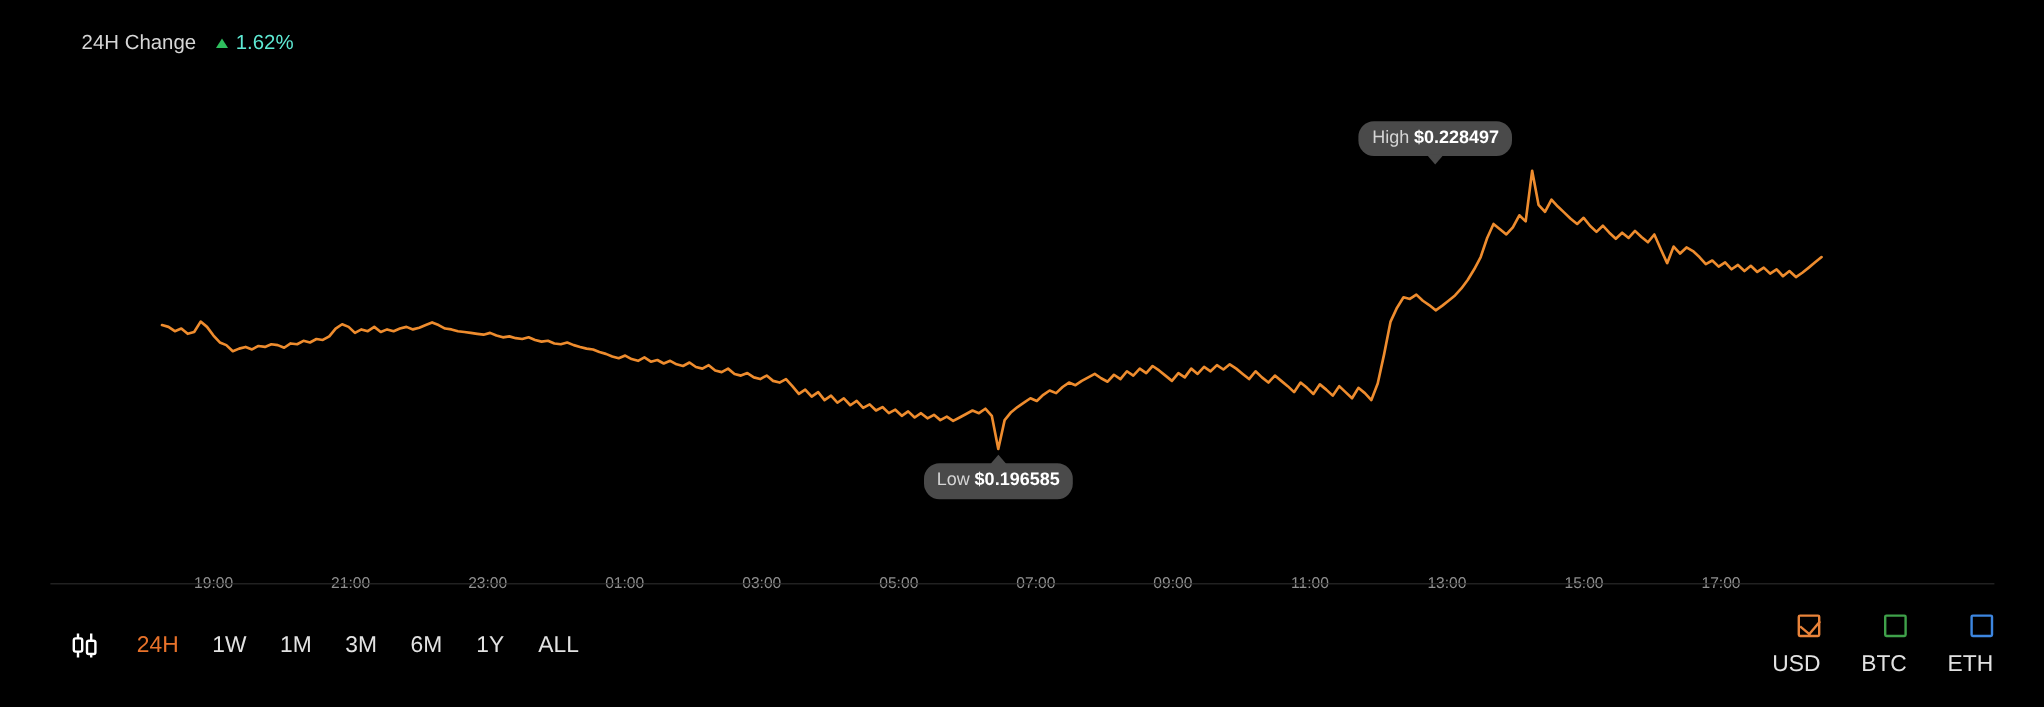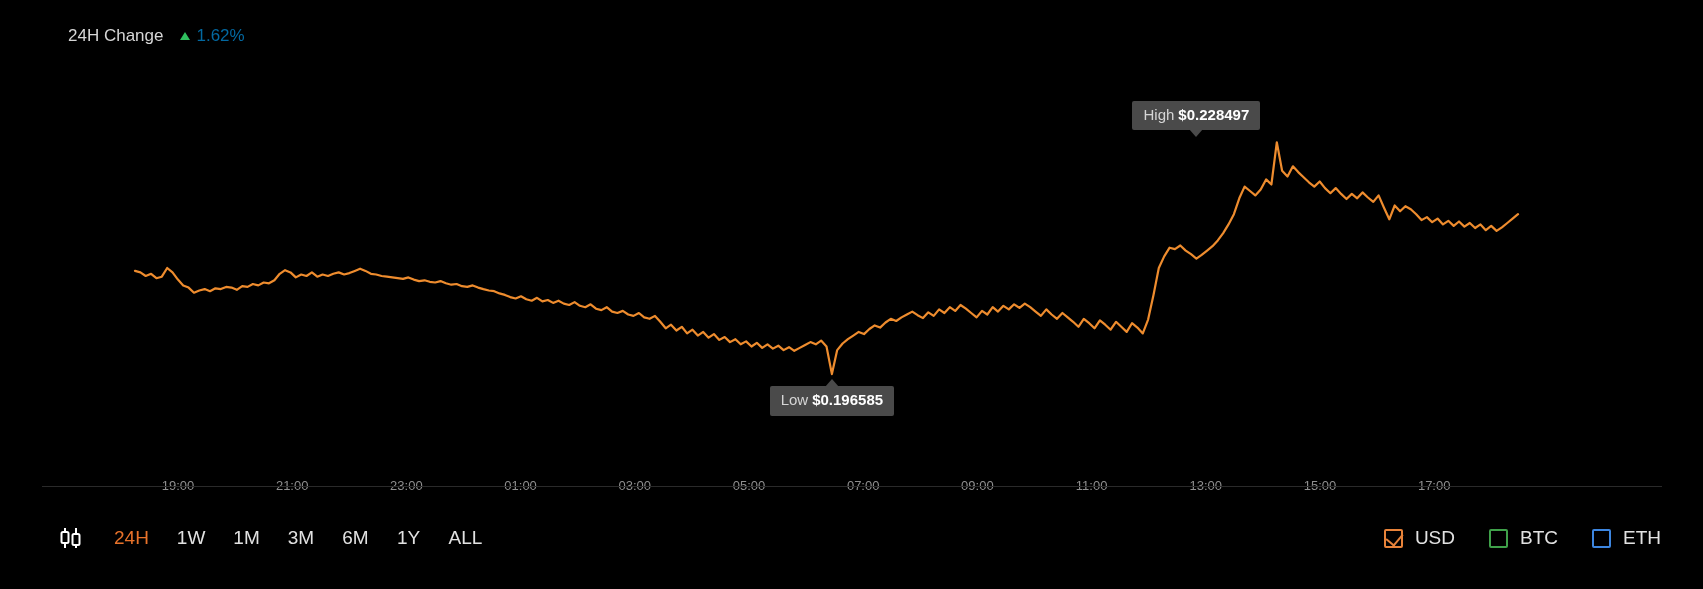--- a/index.html
+++ b/index.html
@@ -47,21 +47,21 @@
   }
   .change-label {
     font-size: 17px;
     color: #d6d6d6;
   }
   .change-value {
     display: flex;
     align-items: center;
     gap: 6px;
     font-size: 17px;
-    color: #0369a1;
+    color: #5eead4;
   }
   .tri-up {
     width: 0; height: 0;
     border-left: 5px solid transparent;
     border-right: 5px solid transparent;
     border-bottom: 8px solid #2fbf5e;
     display: inline-block;
   }
 
   
@@ -106,21 +106,21 @@
     transform: translateX(-50%);
     font-size: 13px;
     color: #8f8f8f;
     white-space: nowrap;
   }
 
   
   .tip {
     position: absolute;
     background: #4a4a4a;
-    border-radius: 2px;
+    border-radius: 13px;
     padding: 5px 11px 6px 11px;
     font-size: 15px;
     color: #d5d5d5;
     white-space: nowrap;
     line-height: 1.25;
   }
   .tip b {
     color: #ffffff;
     font-weight: 700;
     margin-left: 4px;
@@ -190,23 +190,24 @@
   .range-btn.active {
     color: #e8722a;
   }
   .currencies {
     display: flex;
     align-items: center;
     gap: 34px;
   }
   .cur {
     display: flex;
-    align-items: center;
+    align-items: flex-end;
     gap: 12px;
     cursor: pointer;
+    flex-direction: column;
   }
   .cbox {
     width: 19px;
     height: 19px;
     border: 2px solid #888;
     border-radius: 2px;
     box-sizing: border-box;
     position: relative;
     display: inline-block;
   }

